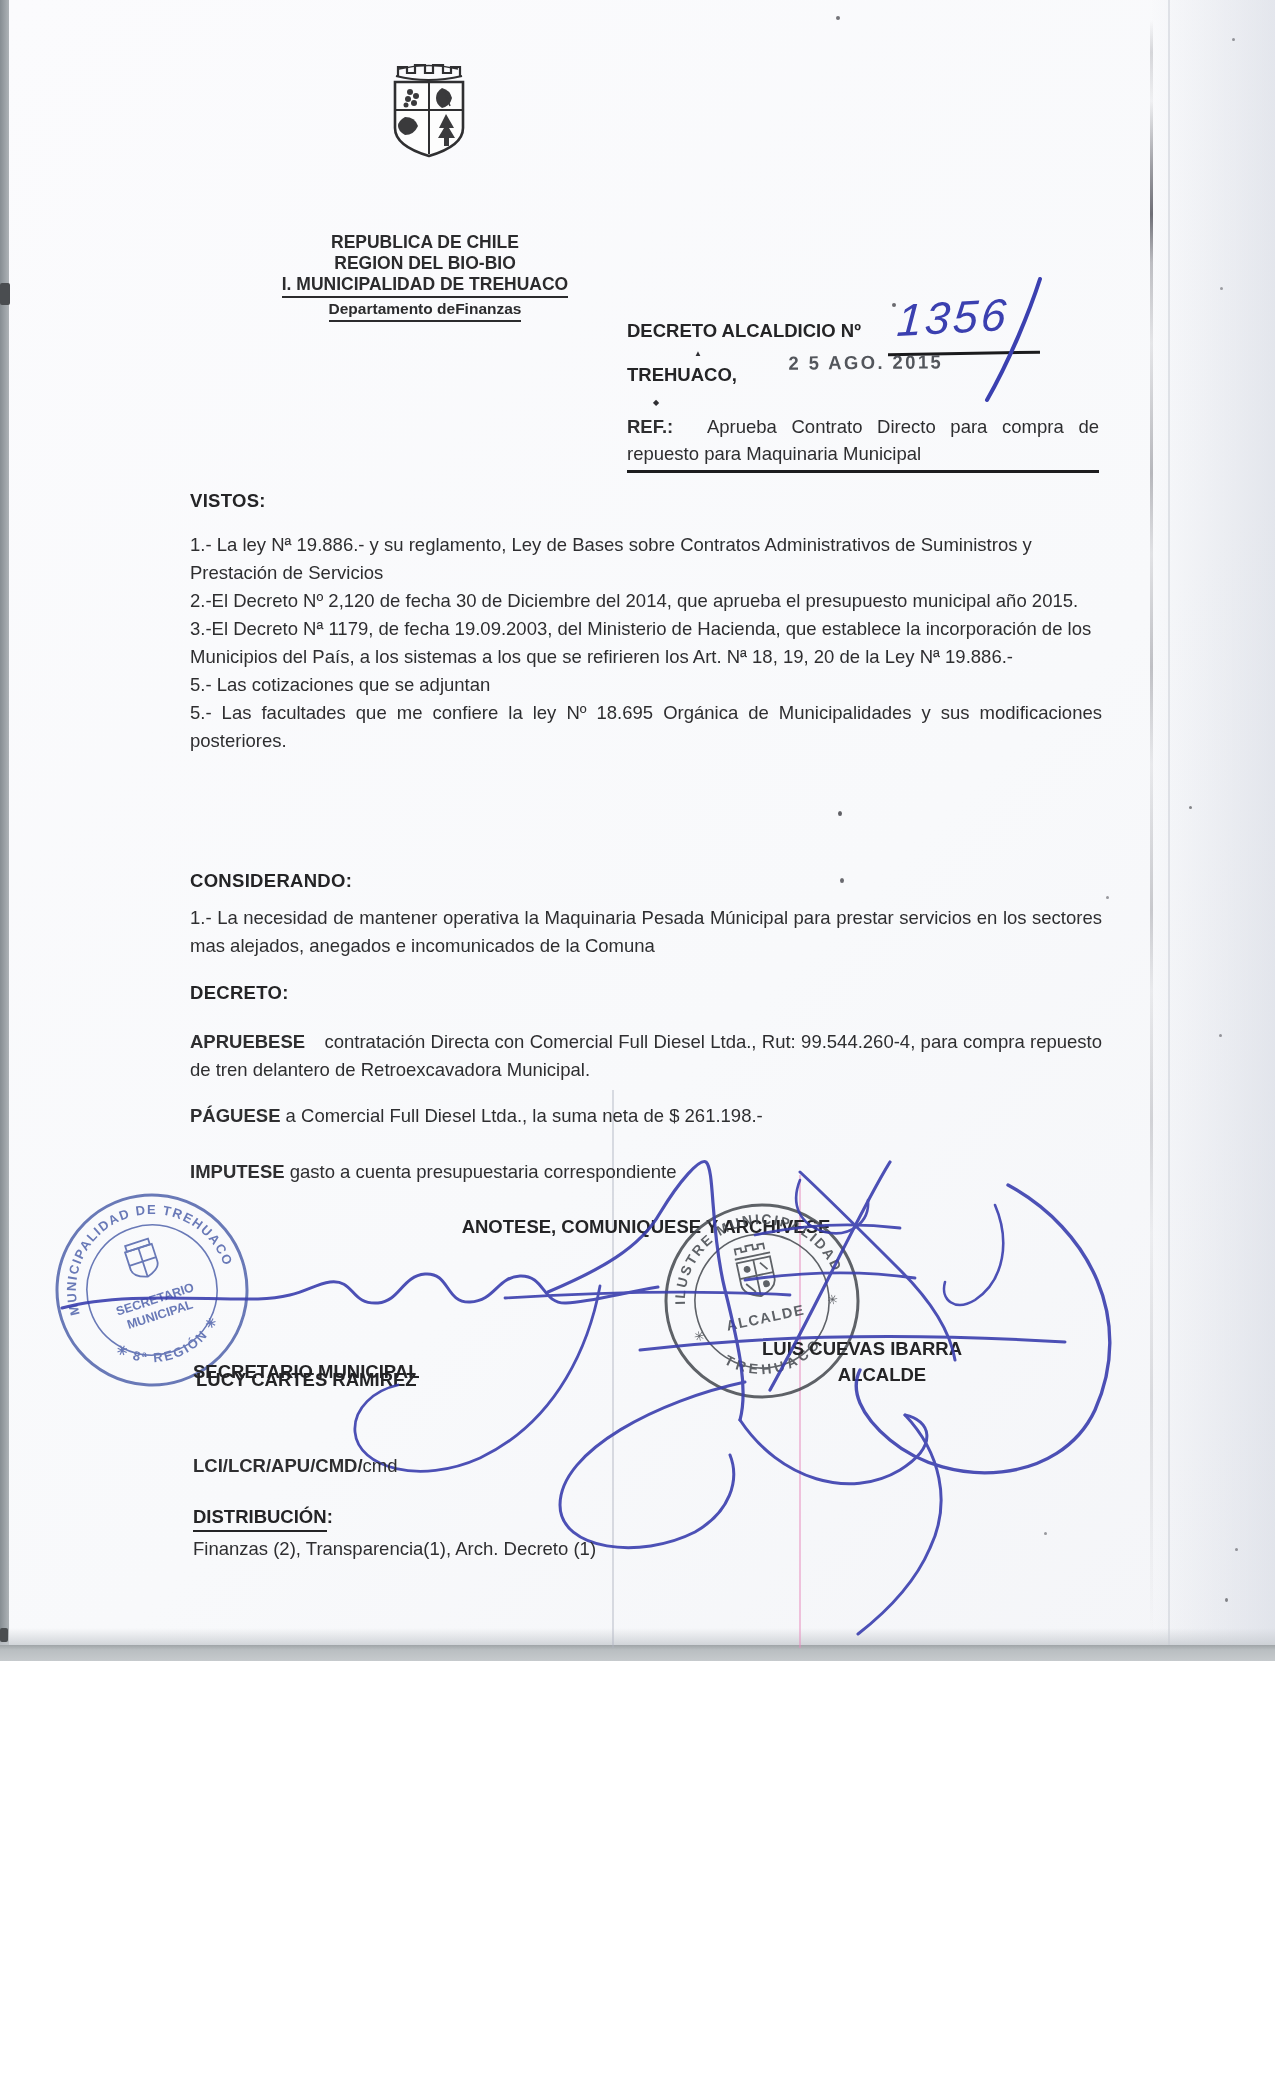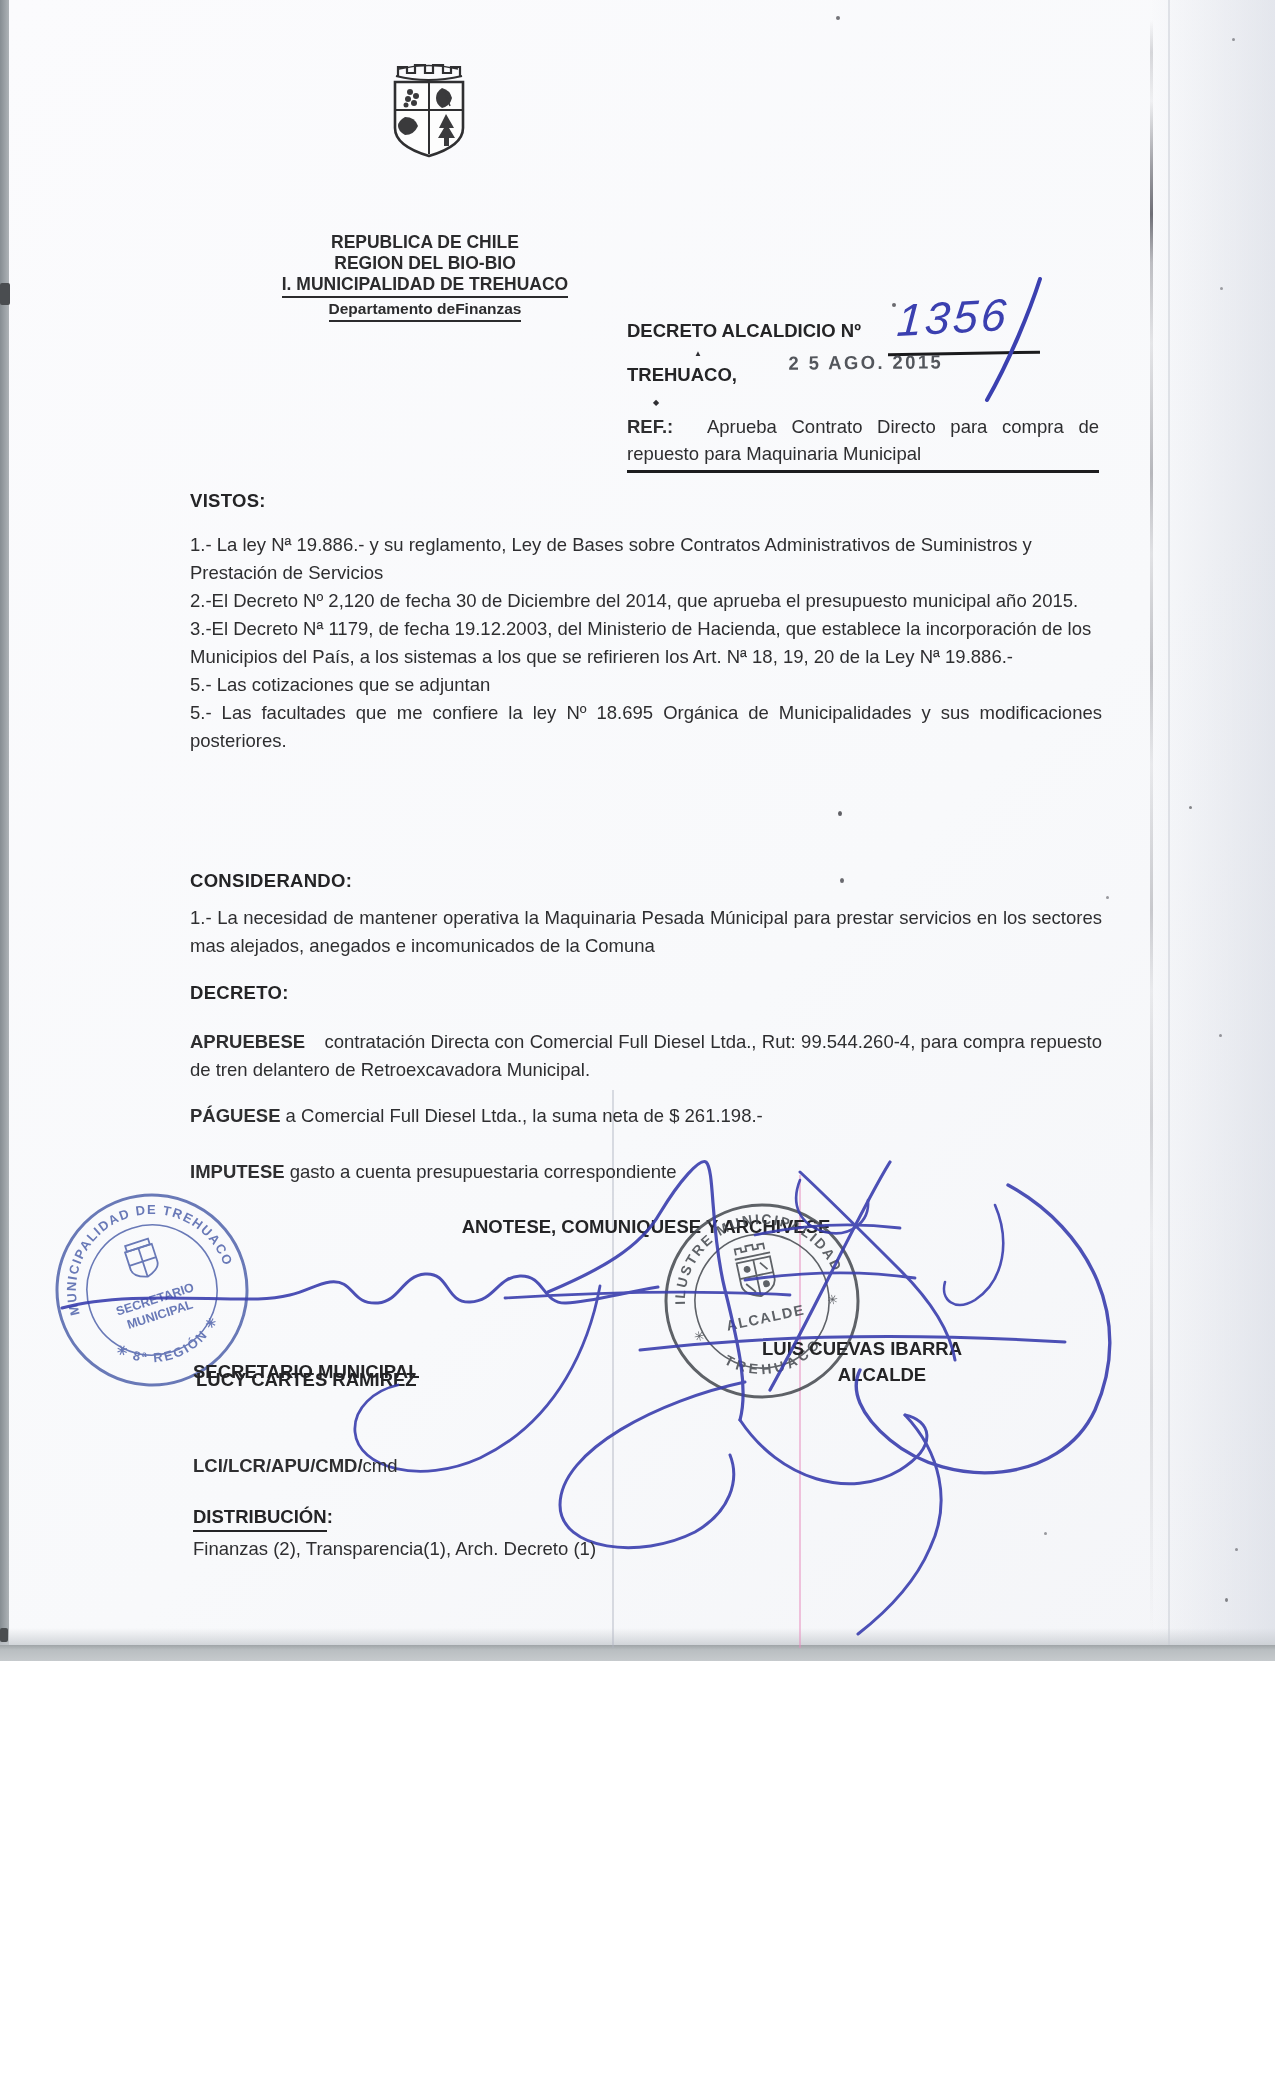--- a/index.html
+++ b/index.html
@@ -136,21 +136,21 @@
   <div class="ref-block">
     <span class="b">REF.:</span>
     <span>Aprueba Contrato Directo para compra de repuesto para Maquinaria Municipal</span>
   </div>
   <div class="ref-underline"></div>
 
   <div class="h-sec" style="top:490px;">VISTOS:</div>
   <div class="bodyblock" style="top:531px;">
     <div>1.- La ley Nª 19.886.- y su reglamento, Ley de Bases sobre Contratos Administrativos de Suministros y Prestación de Servicios</div>
     <div>2.-El Decreto Nº 2,120 de fecha 30 de Diciembre del 2014, que aprueba el presupuesto municipal año 2015.</div>
-    <div>3.-El Decreto Nª 1179, de fecha 19.12.2003, del Ministerio de Hacienda, que establece la incorporación de los Municipios del País, a los sistemas a los que se refirieren los Art. Nª 18, 19, 20 de la Ley Nª 19.886.-</div>
+    <div>3.-El Decreto Nª 1179, de fecha 19.09.2003, del Ministerio de Hacienda, que establece la incorporación de los Municipios del País, a los sistemas a los que se refirieren los Art. Nª 18, 19, 20 de la Ley Nª 19.886.-</div>
     <div>5.- Las cotizaciones que se adjuntan</div>
     <div class="just">5.- Las facultades que me confiere la ley Nº 18.695 Orgánica de Municipalidades y sus modificaciones posteriores.</div>
   </div>
 
   <div class="h-sec" style="top:870px;">CONSIDERANDO:</div>
   <div class="bodyblock just" style="top:904px;">1.- La necesidad de mantener operativa la Maquinaria Pesada Múnicipal para prestar servicios en los sectores mas alejados, anegados e incomunicados de la Comuna</div>
 
   <div class="h-sec" style="top:982px;">DECRETO:</div>
 
   <div class="bodyblock just" style="top:1028px;">

